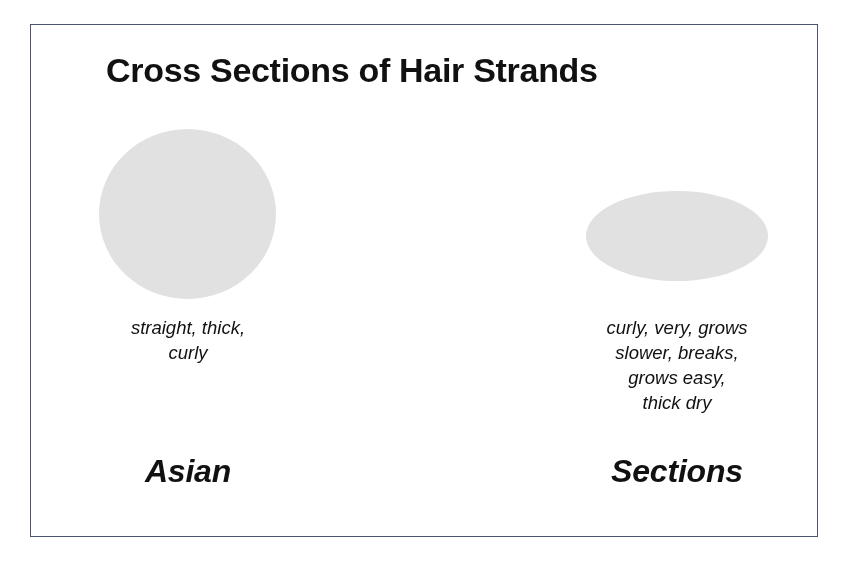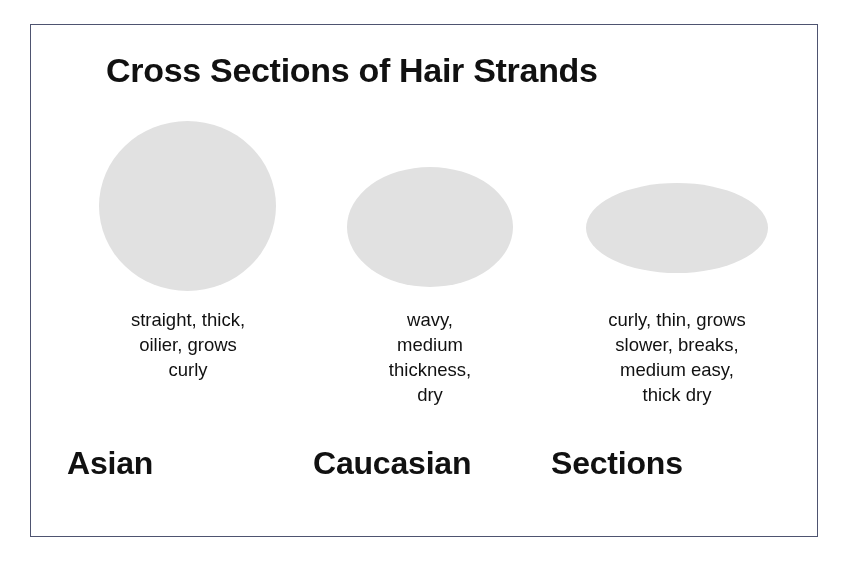--- a/index.html
+++ b/index.html
@@ -43,23 +43,24 @@
     font-weight: 700;
     letter-spacing: -0.3px;
     color: #111111;
     white-space: nowrap;
   }
 
   
   .columns {
     position: absolute;
     left: 0;
-    top: 0;
+    top: 8px;
     width: 788px;
     height: 513px;
+    font-style: italic;
   }
 
   .column {
     position: absolute;
     top: 0;
     height: 513px;
   }
   .column.col-0 { left: 36px;  width: 242px; }
   .column.col-1 { left: 282px; width: 234px; }
   .column.col-2 { left: 520px; width: 252px; }
@@ -113,21 +114,21 @@
     font-weight: 400;
     color: #111111;
   }
   .description .line { display: block; }
 
   .group-label {
     position: absolute;
     left: 0;
     top: 420px;
     width: 100%;
-    text-align: left;
+    text-align: center;
     font-size: 32px;
     font-weight: 700;
     letter-spacing: -0.2px;
     color: #111111;
   }
 </style>
 </head>
 <body>
 
 <div id="infographic">
@@ -137,47 +138,34 @@
     <div class="title">Cross Sections of Hair Strands</div>
 
     <div class="columns">
 
       <div class="column col-0">
         <div class="shape-slot">
           <div class="ellipse"></div>
         </div>
         <div class="description">
           <span class="line">straight, thick,</span>
-          <span class="line">oilier, grows</span>
           <span class="line">curly</span>
         </div>
         <div class="group-label">Asian</div>
       </div>
 
-      <div class="column col-1">
-        <div class="shape-slot">
-          <div class="ellipse"></div>
-        </div>
-        <div class="description">
-          <span class="line">wavy,</span>
-          <span class="line">medium</span>
-          <span class="line">thickness,</span>
-          <span class="line">dry</span>
-        </div>
-        <div class="group-label">Caucasian</div>
-      </div>
 
       <div class="column col-2">
         <div class="shape-slot">
           <div class="ellipse"></div>
         </div>
         <div class="description">
-          <span class="line">curly, thin, grows</span>
+          <span class="line">curly, very, grows</span>
           <span class="line">slower, breaks,</span>
-          <span class="line">medium easy,</span>
+          <span class="line">grows easy,</span>
           <span class="line">thick dry</span>
         </div>
         <div class="group-label">Sections</div>
       </div>
 
     </div>
   </div>
 </div>
 
 </body></html>

